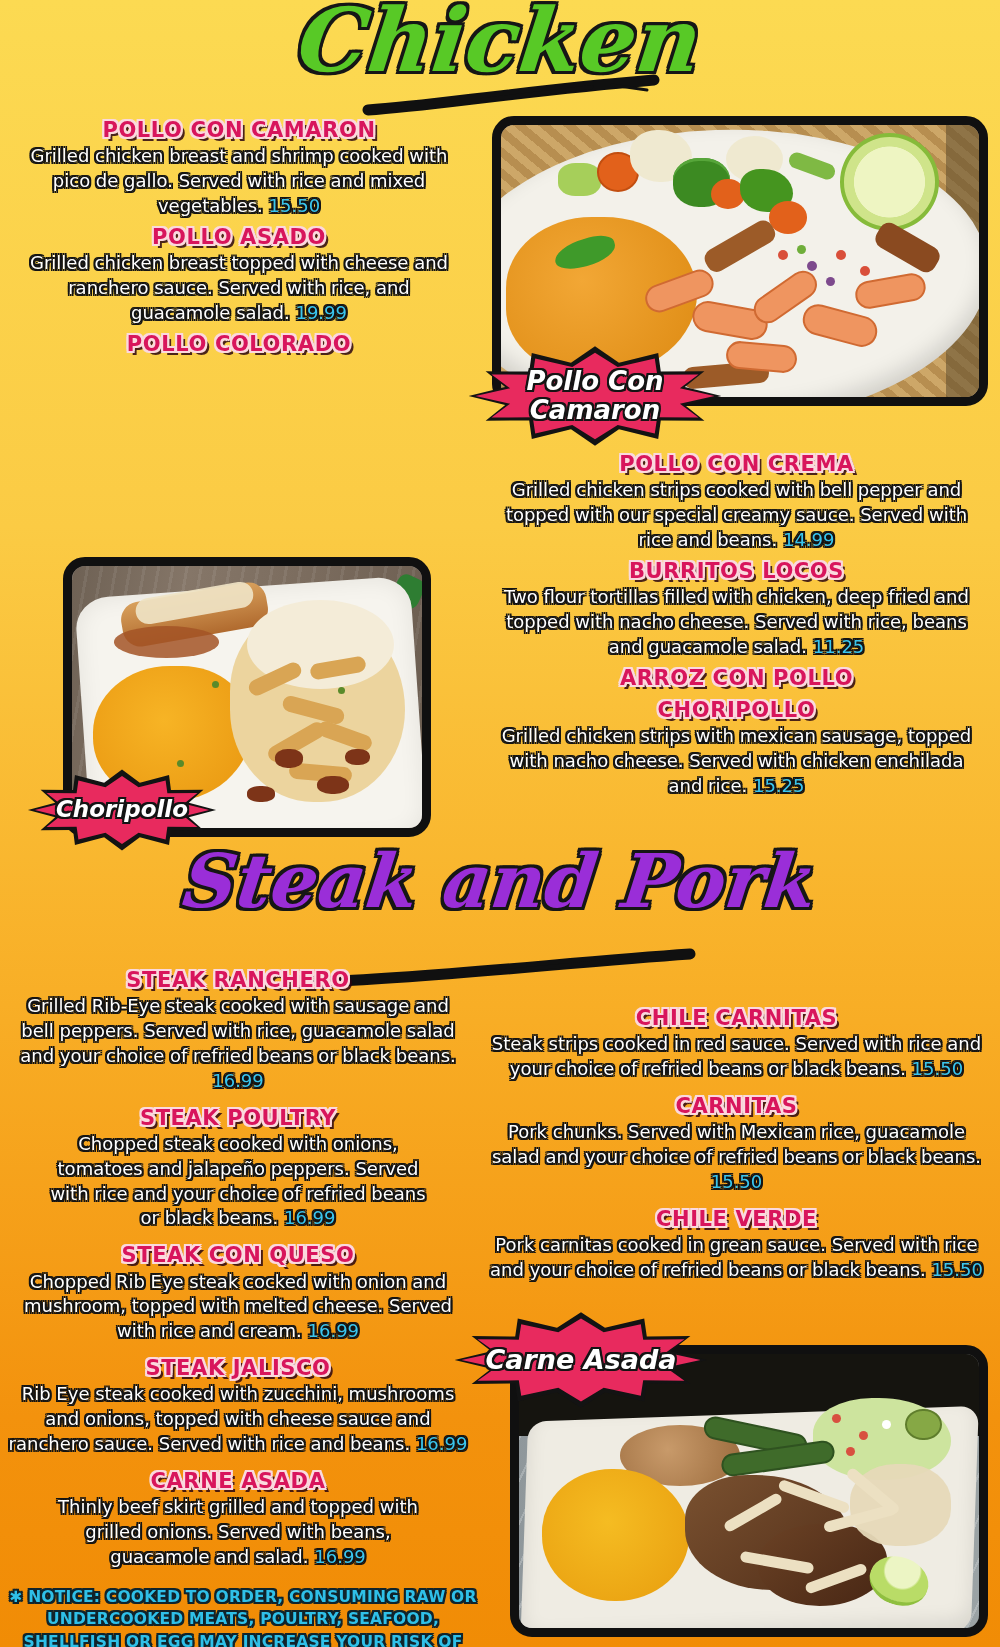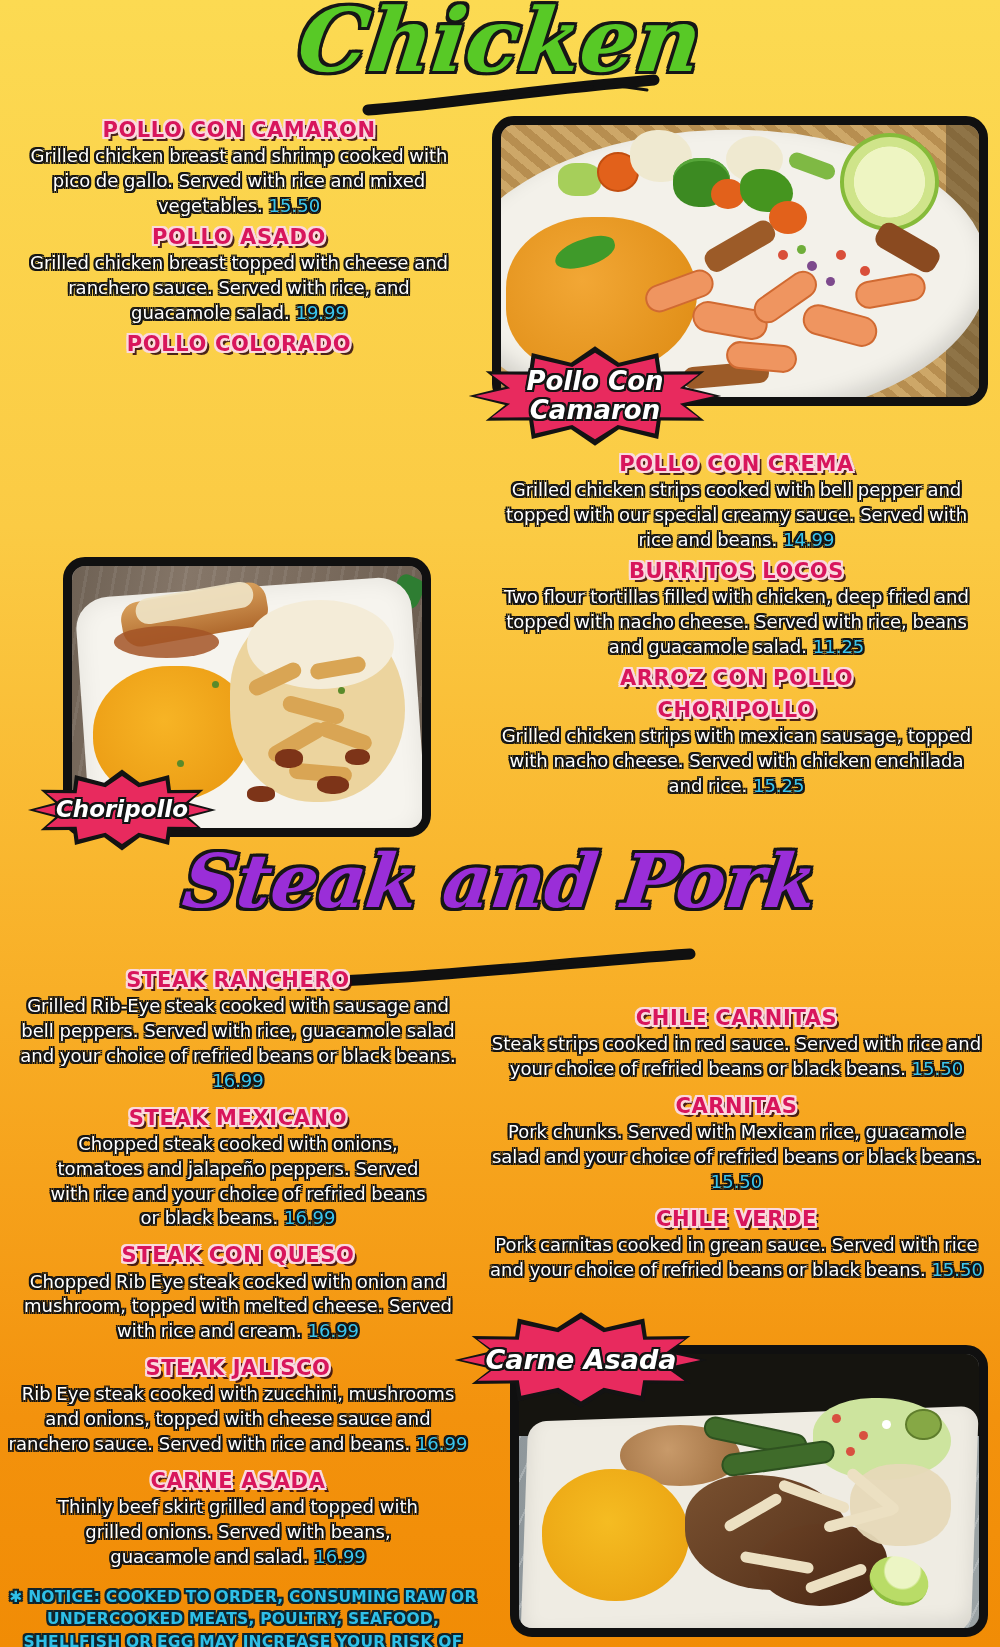--- a/index.html
+++ b/index.html
@@ -195,21 +195,21 @@
     <path d="M6,34 C120,30 260,14 378,6" stroke="#101010" stroke-width="11" fill="none" stroke-linecap="round"></path>
     <path d="M160,26 L300,13" stroke="#101010" stroke-width="4" fill="none" stroke-linecap="round"></path>
   </svg>
 
   <section class="col steak-left">
     <div class="menu-item">
       <div class="item-name">STEAK RANCHERO</div>
       <div class="item-desc"><span>Grilled Rib-Eye steak cooked with sausage and bell peppers. Served with rice, guacamole salad and your choice of refried beans or black beans.</span> <span class="price">16.99</span></div>
     </div>
     <div class="menu-item">
-      <div class="item-name">STEAK MEXICANO</div>
+      <div class="item-name">STEAK POULTRY</div>
       <div class="item-desc" style="padding:0 34px;"><span>Chopped steak cooked with onions, tomatoes and jalapeño peppers. Served with rice and your choice of refried beans or black beans.</span> <span class="price">16.99</span></div>
     </div>
     <div class="menu-item">
       <div class="item-name">STEAK CON QUESO</div>
       <div class="item-desc"><span>Chopped Rib Eye steak cocked with onion and mushroom, topped with melted cheese. Served with rice and cream.</span> <span class="price">16.99</span></div>
     </div>
     <div class="menu-item">
       <div class="item-name">STEAK JALISCO</div>
       <div class="item-desc" style="padding:0 2px;"><span>Rib Eye steak cooked with zucchini, mushrooms and onions, topped with cheese sauce and ranchero sauce. Served with rice and beans.</span> <span class="price">16.99</span></div>
     </div>

